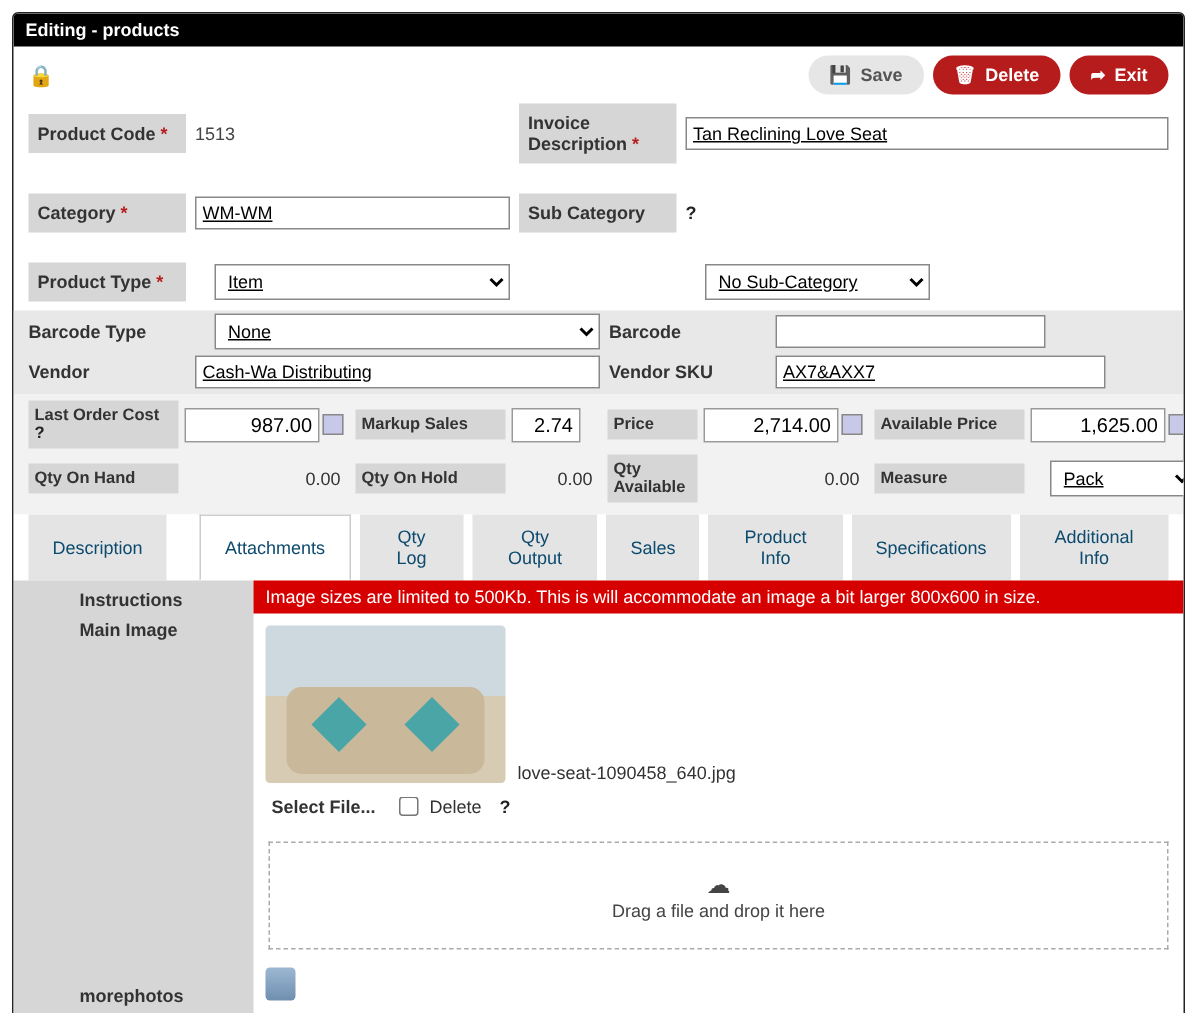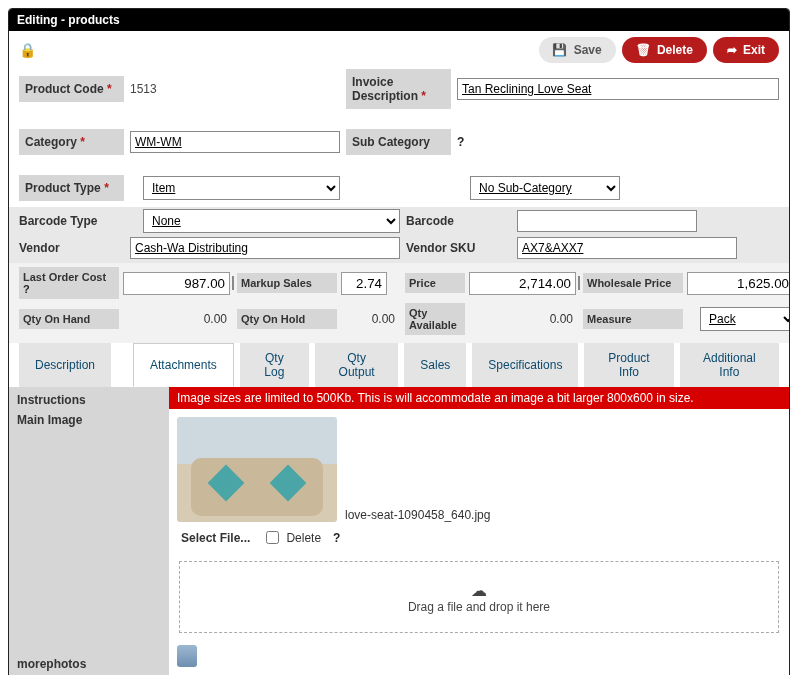--- a/index.html
+++ b/index.html
@@ -52,21 +52,21 @@
   .section2 .lbl { background:#e8e8e8; padding:4px 0; }
   select.small { width:auto;margin-left:13px; }
 
   .section3 {
     display:grid;
     grid-template-columns: 100px 110px 100px 60px 60px 110px 100px 110px;
     gap:4px 4px; padding:4px 10px 8px 10px; background:#f2f2f2; align-items:center;
   }
   .section3 .lbl { background:#d6d6d6; padding:4px 4px; font-size:11px;}
   .num-wrap { display:flex; align-items:center; gap:2px;}
-  .num { text-align:right; width:107px; border:1px solid #999; padding:3px 4px; background:#fff;}
+  .num { text-align:right; width:90px; border:1px solid #999; padding:3px 4px; background:#fff;}
   .calc-ico { width:14px; height:14px; background:#c8c8e8; border:1px solid #888; display:inline-block;}
   .ro { text-align:right; padding-right:6px;}
 
   .tabs {
     display:flex; gap:6px; padding:0 10px; background:#fff;
   }
   .tab {
     background:#e4e4e4; padding:8px 16px; font-size:12px; color:#0c4a6e;
     border:none; cursor:pointer;
   }
@@ -74,21 +74,21 @@
     background:#fff; border:1px solid #ccc; border-bottom:1px solid #fff;
     font-weight:normal;
     margin-left:16px;
   }
 
   .attach-area { display:flex; }
   .side-labels {
     width:160px; background:#d6d6d6; padding:6px 8px; font-size:12px;
     font-weight:bold; color:#333;
   }
-  .side-labels div { margin-bottom: 230px; }
+  .side-labels div { margin-bottom: 230px; margin-left: 36px; }
   .side-labels .l2 { margin-bottom: 20px;}
   .side-labels .l3 { margin-bottom: 10px;}
   .attach-main { flex:1; }
   .banner {
     background:#d60000; color:#ffffff; padding:4px 8px; font-size:12px;
   }
   .img-row { display:flex; align-items:flex-end; gap:8px; padding:8px 8px 4px 8px;}
   .thumb {
     width:160px; height:105px;
     background:
@@ -187,21 +187,21 @@
         <input class="num" value="987.00" style="">
         <span class="calc-ico"></span>
       </div>
     <div class="lbl">Markup Sales</div>
     <input class="num" style="width: 46px;" value="2.74">
     <div class="lbl">Price</div>
     <div class="num-wrap">
         <input class="num" value="2,714.00" style="">
         <span class="calc-ico"></span>
       </div>
-    <div class="lbl">Wholesale Price</div>
+    <div class="lbl">Available Price</div>
     <div class="num-wrap">
         <input class="num" value="1,625.00" style="">
         <span class="calc-ico"></span>
       </div>
 
     <div class="lbl">Qty On Hand</div>
     <div class="ro">0.00</div>
     <div class="lbl">Qty On Hold</div>
     <div class="ro">0.00</div>
     <div class="lbl" style="grid-column:span 1">Qty Available</div>
@@ -209,22 +209,22 @@
     <div class="lbl">Measure</div>
     <select class="small"><option>Pack</option></select>
   </div>
 
   <div class="tabs">
     <button class="tab">Description</button>
     <button class="tab active">Attachments</button>
     <button class="tab">Qty Log</button>
     <button class="tab">Qty Output</button>
     <button class="tab">Sales</button>
+    <button class="tab">Product Info</button>
     <button class="tab">Specifications</button>
-    <button class="tab">Product Info</button>
     <button class="tab">Additional Info</button>
   </div>
 
   <div class="attach-area">
     <div class="side-labels">
       <div style="margin-bottom:6px">Instructions</div>
       <div>Main Image</div>
       <div class="l2">morephotos</div>
       <div class="l3">documents</div>
     </div>

